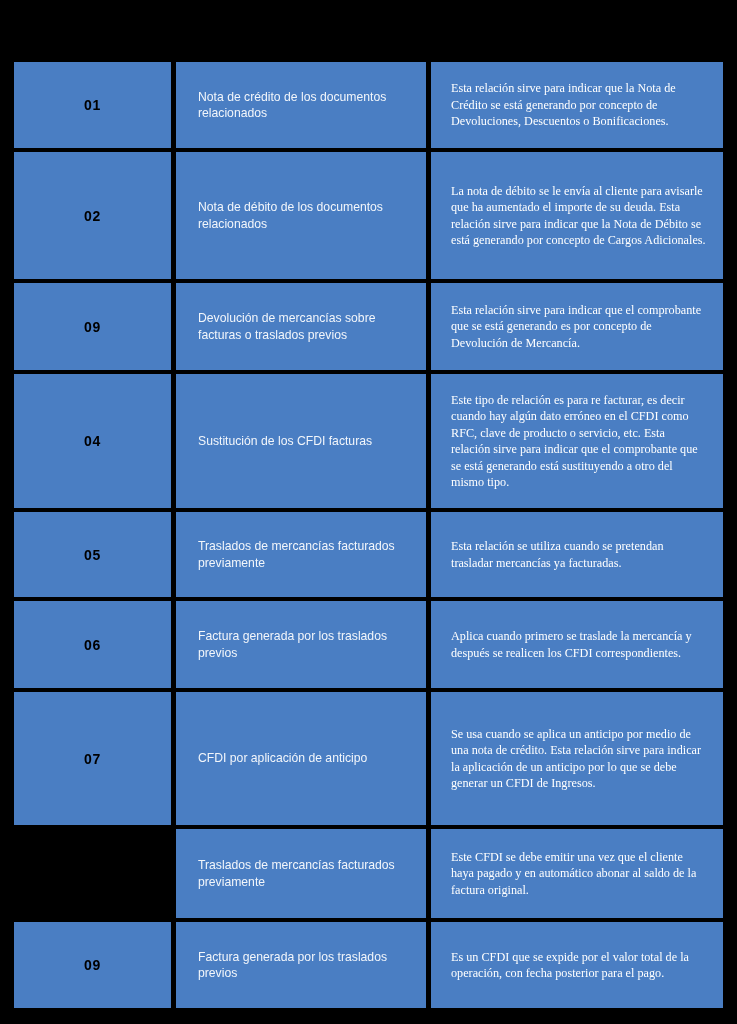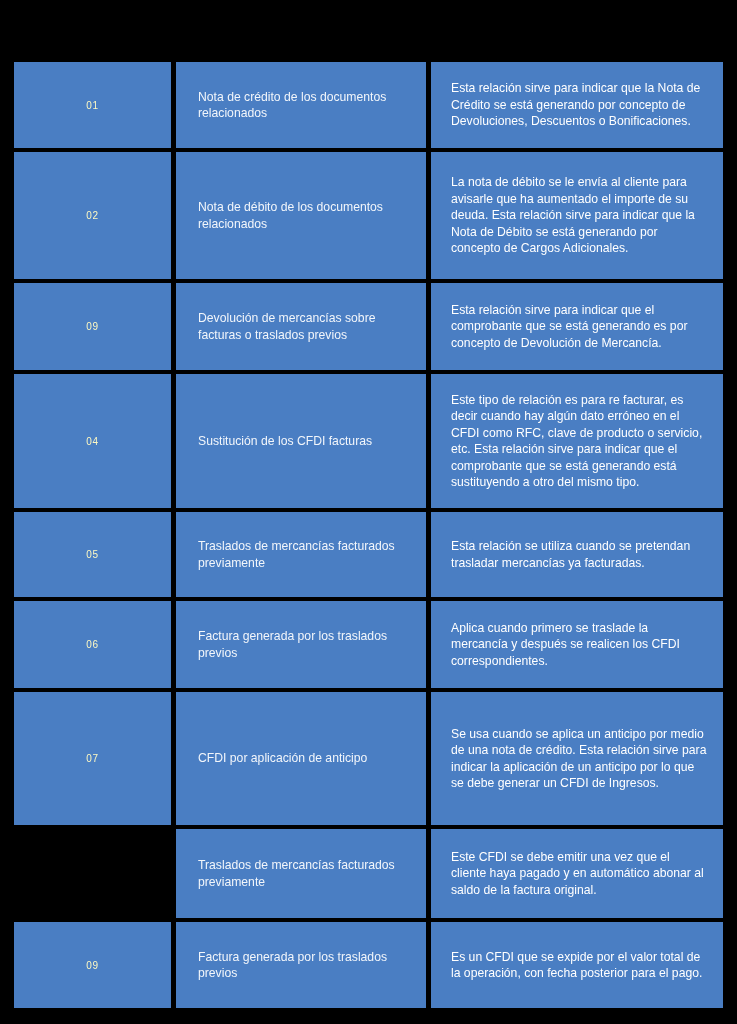--- a/index.html
+++ b/index.html
@@ -80,26 +80,27 @@
   }
   .cell.col-desc {
     left: 176px;
     width: 250px;
     padding: 0 20px 0 22px;
   }
   .cell.col-cons {
     left: 431px;
     width: 292px;
     padding: 0 16px 0 20px;
+    font-family: Liberation Serif, serif;
   }
 
   .num-text {
-    color: #fef9c3;
-    font-size: 10px;
-    font-weight: normal;
+    color: #000000;
+    font-size: 14px;
+    font-weight: bold;
     letter-spacing: 0.6px;
   }
   .desc-text {
     color: #f2f6fb;
     font-size: 12.2px;
     line-height: 16.5px;
     font-weight: normal;
   }
   .cons-text {
     color: #ffffff;

